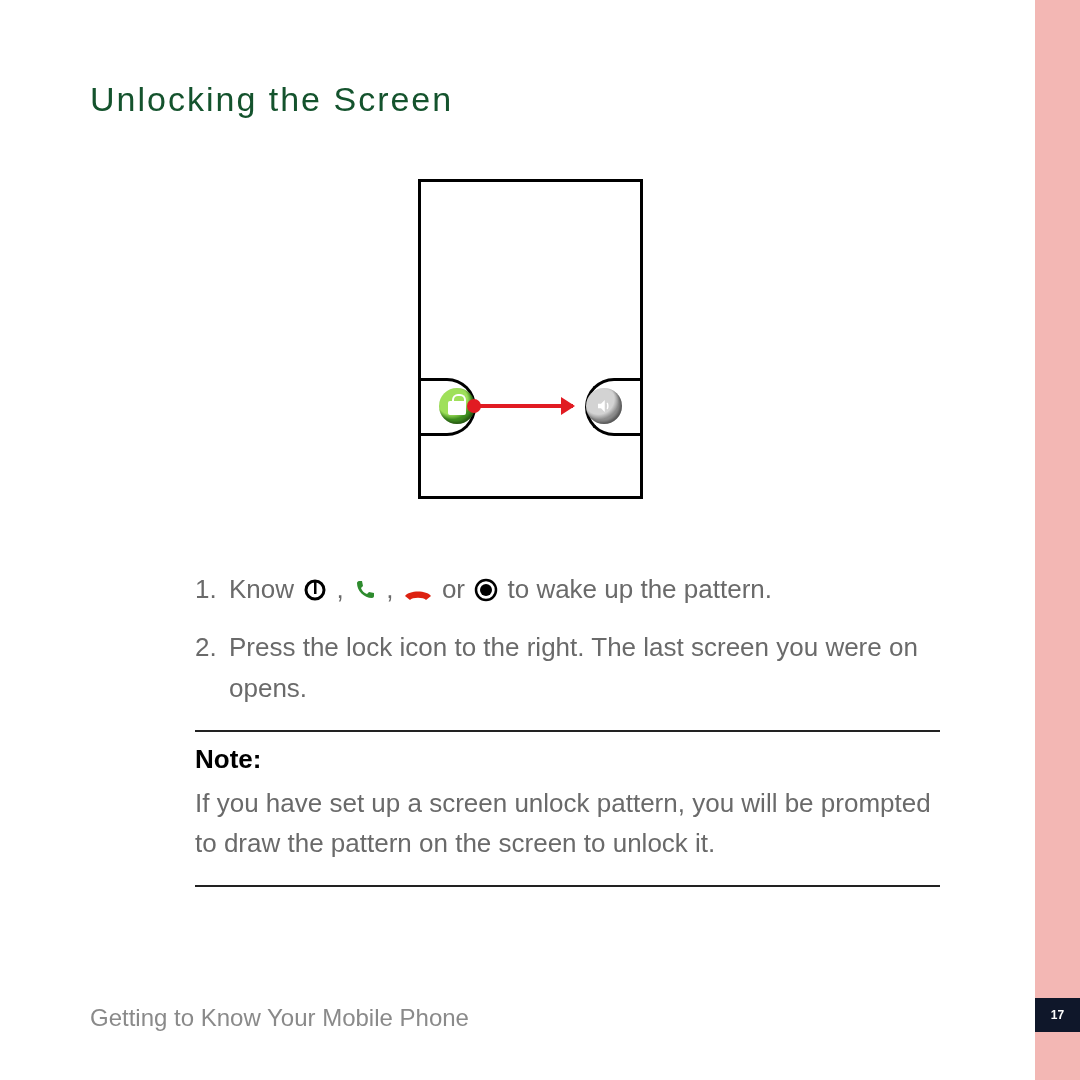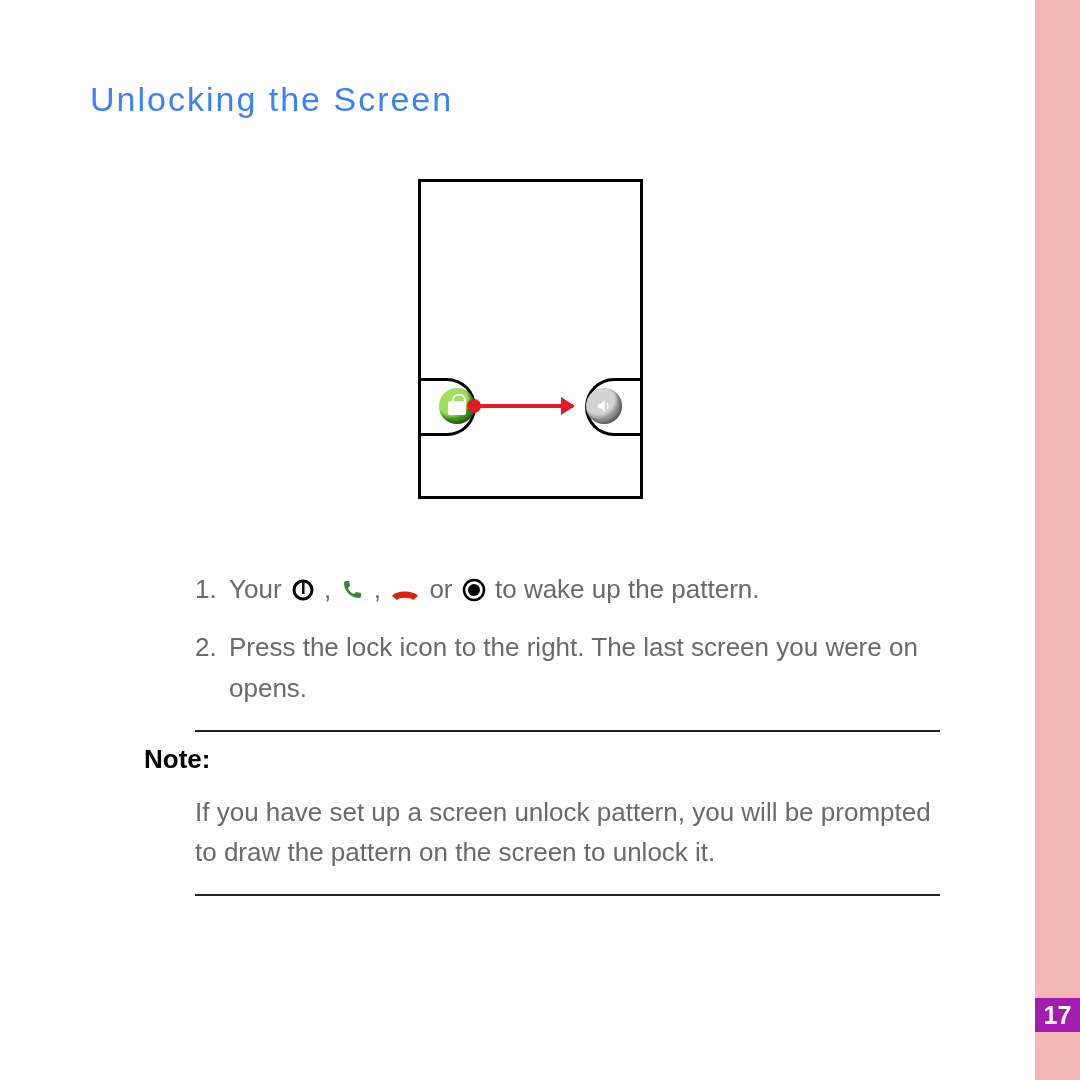--- a/index.html
+++ b/index.html
@@ -1,31 +1,31 @@
 <!DOCTYPE html>
 <html><head>
 <meta charset="utf-8">
 <style>
   html,body{margin:0;padding:0;width:1080px;height:1080px;background:#fff;font-family:Arial,Helvetica,sans-serif;color:#6a6a6a}
   .page{position:relative;width:1080px;height:1080px;box-sizing:border-box;padding:80px 110px 60px 90px}
   
   .side-band{position:absolute;top:0;right:0;width:45px;height:100%;background:#f3b7b4}
-  .page-badge{position:absolute;right:0;bottom:48px;width:45px;height:34px;background:#a21caf;color:#fff;font-weight:bold;font-size:25px;display:flex;align-items:center;justify-content:center}
+  .page-badge{position:absolute;right:0;bottom:48px;width:45px;height:34px;background:#0f172a;color:#fff;font-weight:bold;font-size:12px;display:flex;align-items:center;justify-content:center}
   
-  .h1{font-size:34px;letter-spacing:2px;color:#3b82f6;margin:0 0 60px 0;font-weight:400}
+  .h1{font-size:34px;letter-spacing:2px;color:#14532d;margin:0 0 60px 0;font-weight:400}
   .footer{position:absolute;left:90px;bottom:48px;font-size:24px;color:#8a8a8a}
   .steps{font-size:26px;line-height:1.55;margin-left:105px;margin-right:30px}
   .step{display:flex;margin:0 0 14px 0}
   .step .num{min-width:34px}
   .step .txt{flex:1}
   .inline-icon{display:inline-block;vertical-align:-4px;margin:0 2px}
   .sep{color:#6a6a6a}
   hr.rule{border:none;border-top:2px solid #222;margin:22px 0 12px 0;margin-left:105px;margin-right:30px}
-  .note-label{font-weight:bold;color:#000;margin-left:54px;font-size:26px}
-  .note-body{font-size:26px;line-height:1.55;margin:17px 30px 0 105px;color:#6a6a6a}
+  .note-label{font-weight:bold;color:#000;margin-left:105px;font-size:26px}
+  .note-body{font-size:26px;line-height:1.55;margin:8px 30px 0 105px;color:#6a6a6a}
   
   .phone-wrap{display:flex;justify-content:center;margin-bottom:70px}
   .phone{position:relative;width:225px;height:320px;border:3px solid #000;box-sizing:border-box;background:#fff}
   .slot{position:absolute;top:196px;width:58px;height:58px;border:3px solid #000;box-sizing:border-box}
   .slot.left{left:-3px;border-left:none;border-radius:0 40px 40px 0}
   .slot.right{right:-3px;border-right:none;border-radius:40px 0 0 40px}
   .lock-btn{position:absolute;top:206px;left:18px;width:36px;height:36px;border-radius:50%;background:radial-gradient(circle at 35% 30%,#9fe05a 0 45%,#3f8e1f 60% 100%);box-shadow:inset -2px -2px 3px rgba(0,0,0,.4)}
   .lock-btn .pad{position:absolute;left:9px;top:13px;width:18px;height:14px;background:#fff;border-radius:2px}
   .lock-btn .sh{position:absolute;left:13px;top:6px;width:10px;height:12px;border:2px solid #fff;border-bottom:none;border-radius:6px 6px 0 0}
   .sound-btn{position:absolute;top:206px;right:18px;width:36px;height:36px;border-radius:50%;background:radial-gradient(circle at 35% 30%,#d3d3d3 0 45%,#8e8e8e 60% 100%);box-shadow:inset -2px -2px 3px rgba(0,0,0,.4);display:flex;align-items:center;justify-content:center;color:#fff;font-size:14px}
@@ -57,21 +57,21 @@
           </svg>
       </div>
       <div class="arrow"></div>
     </div>
   </div>
 
   <div class="steps">
     <div class="step">
       <span class="num">1.</span>
       <span class="txt">
-        <span>Your </span>
+        <span>Know </span>
         <span class="inline-icon">
           <svg width="24" height="24" viewBox="0 0 24 24">
               <circle cx="12" cy="12" r="9" fill="none" stroke="#000" stroke-width="3"></circle>
               <rect x="11" y="3" width="2.5" height="13" fill="#000"></rect>
             </svg>
         </span>
         <span class="sep">, </span>
         <span class="inline-icon">
           <svg width="24" height="24" viewBox="0 0 24 24">
               <path fill="#2e8b2e" d="M6 3c-1 0-2 1-2 2 0 8 7 15 15 15 1 0 2-1 2-2v-3l-5-1-2 2c-3-1-5-3-6-6l2-2-1-5H6z"></path>
@@ -97,13 +97,14 @@
       <span class="num">2.</span>
       <span class="txt">Press the lock icon to the right. The last screen you were on opens.</span>
     </div>
   </div>
 
   <hr class="rule">
   <div class="note-label">Note:</div>
   <div class="note-body">If you have set up a screen unlock pattern, you will be prompted to draw the pattern on the screen to unlock it.</div>
   <hr class="rule">
 
+  <div class="footer">Getting to Know Your Mobile Phone</div>
 </div>
 
 </body></html>

